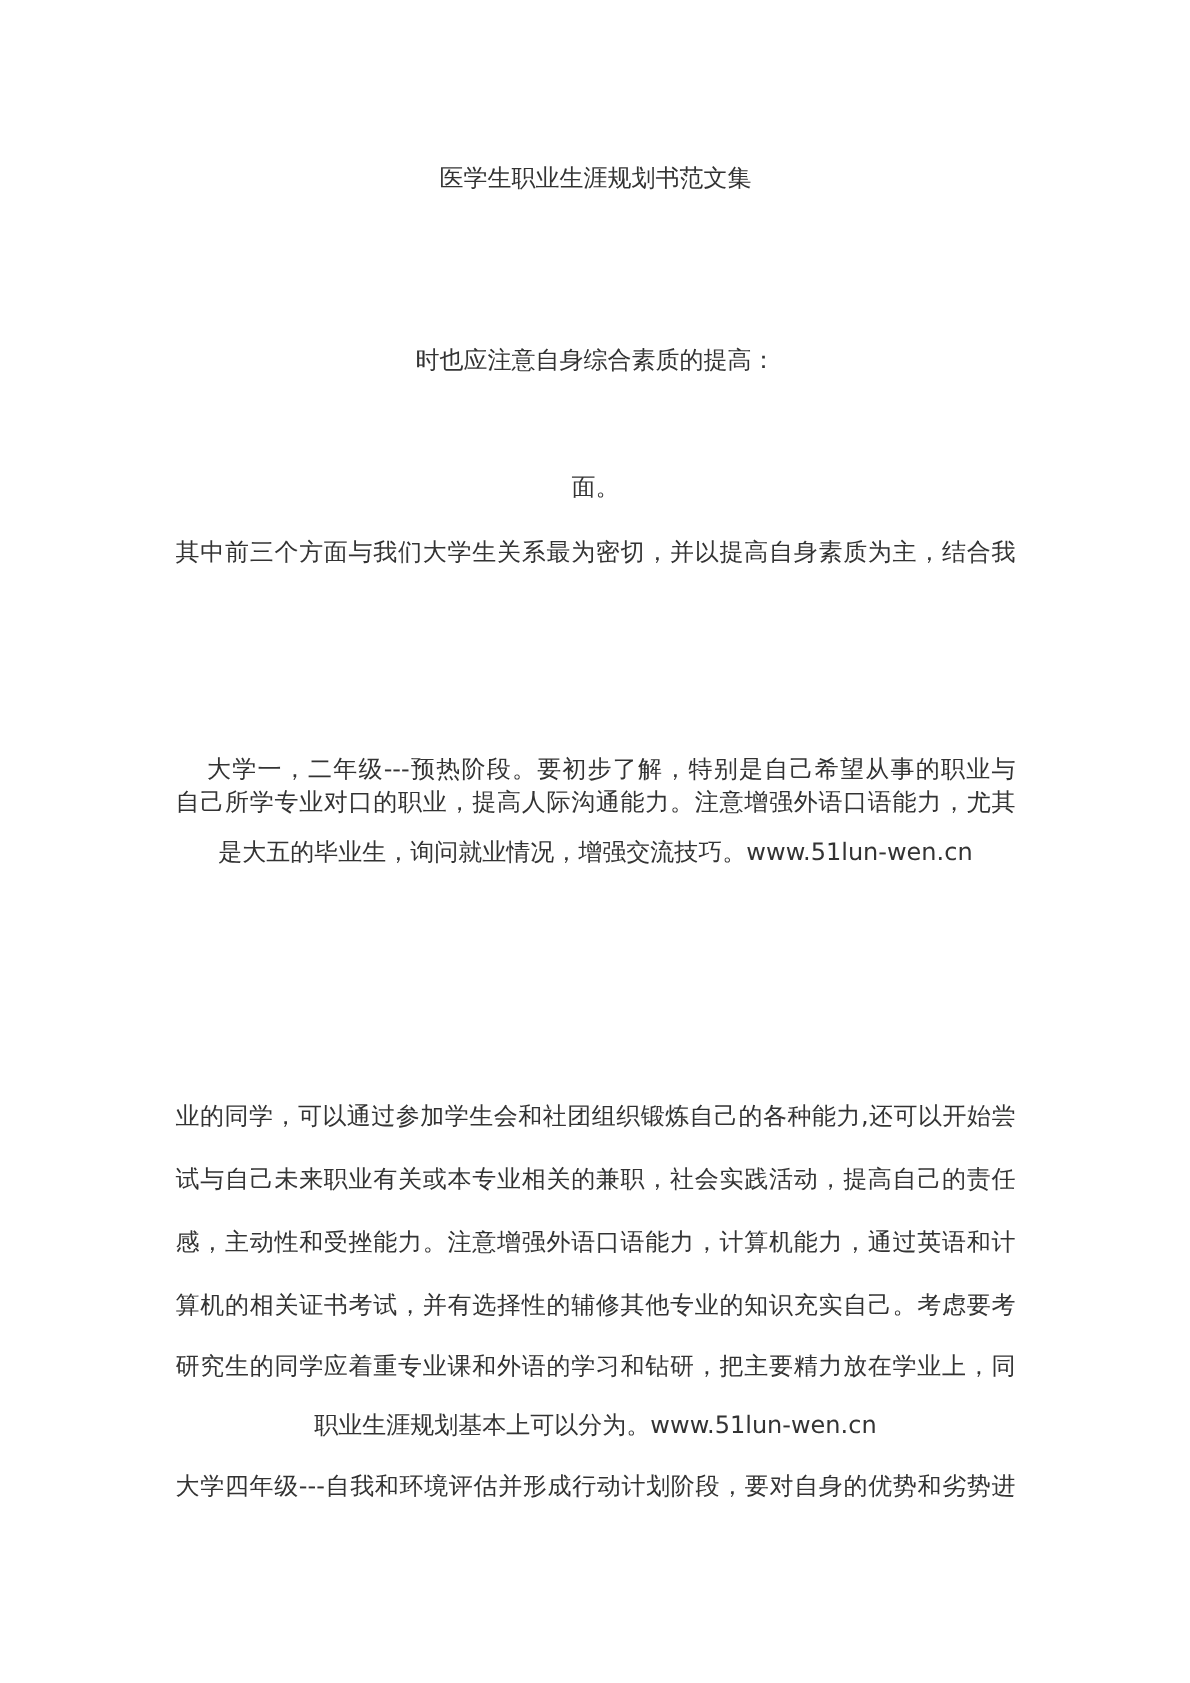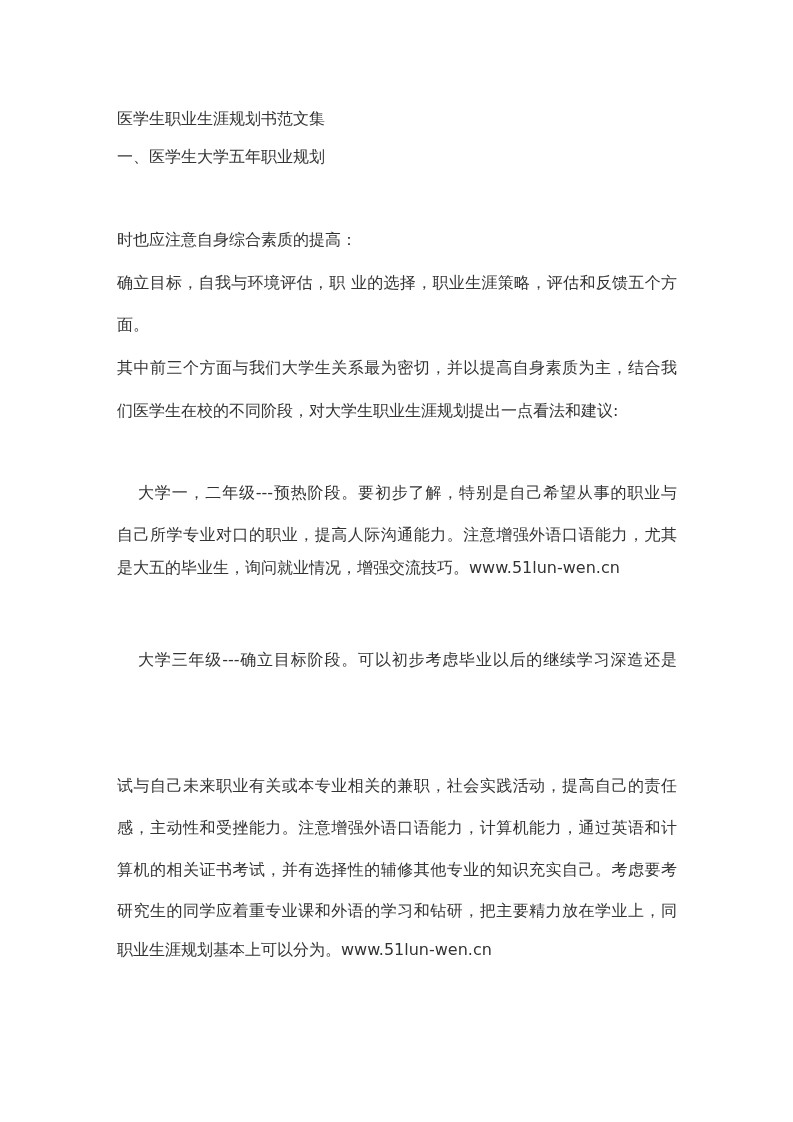--- a/index.html
+++ b/index.html
@@ -18,48 +18,46 @@
   .line {
     position: absolute;
     left: 117px;
     width: 560px;
     height: 42px;
     line-height: 42px;
     font-size: 16px;
     color: #333333;
     letter-spacing: 0px;
     overflow: hidden;
-    text-align: left;
+    text-align: center;
   }
   .justify {
     text-align: justify;
     text-align-last: justify;
   }
   .indent {
     padding-left: 21px;
     width: 539px;
   }
 </style>
 </head>
 <body>
 
 <div class="page">
   <div class="line" style="top:98px">医学生职业生涯规划书范文集</div>
-  <div class="line" style="top:136px">一、医学生大学五年职业规划</div>
 
   <div class="line" style="top:219px">时也应注意自身综合素质的提高：</div>
-  <div class="line justify" style="top:262px">确立目标，自我与环境评估，职 业的选择，职业生涯策略，评估和反馈五个方</div>
   <div class="line" style="top:304px">面。</div>
   <div class="line justify" style="top:347px">其中前三个方面与我们大学生关系最为密切，并以提高自身素质为主，结合我</div>
-  <div class="line" style="top:390px">们医学生在校的不同阶段，对大学生职业生涯规划提出一点看法和建议:</div>
 
-  <div class="line justify indent" style="top:472px">大学一，二年级---预热阶段。要初步了解，特别是自己希望从事的职业与</div>
+  <div class="line justify indent" style="top:492px">大学一，二年级---预热阶段。要初步了解，特别是自己希望从事的职业与</div>
   <div class="line justify" style="top:514px">自己所学专业对口的职业，提高人际沟通能力。注意增强外语口语能力，尤其</div>
   <div class="line" style="top:547px">是大五的毕业生，询问就业情况，增强交流技巧。www.51lun-wen.cn</div>
 
-  <div class="line justify indent" style="top:639px">大学三年级---确立目标阶段。可以初步考虑毕业以后的继续学习深造还是</div>
+  <div class="line justify" style="top:723px">业的同学，可以通过参加学生会和社团组织锻炼自己的各种能力,还可以开始尝</div>
   <div class="line justify" style="top:765px">试与自己未来职业有关或本专业相关的兼职，社会实践活动，提高自己的责任</div>
   <div class="line justify" style="top:807px">感，主动性和受挫能力。注意增强外语口语能力，计算机能力，通过英语和计</div>
   <div class="line justify" style="top:849px">算机的相关证书考试，并有选择性的辅修其他专业的知识充实自己。考虑要考</div>
   <div class="line justify" style="top:890px">研究生的同学应着重专业课和外语的学习和钻研，把主要精力放在学业上，同</div>
   <div class="line" style="top:929px">职业生涯规划基本上可以分为。www.51lun-wen.cn</div>
 
+  <div class="line justify" style="top:970px">大学四年级---自我和环境评估并形成行动计划阶段，要对自身的优势和劣势进</div>
 </div>
 
 </body></html>

